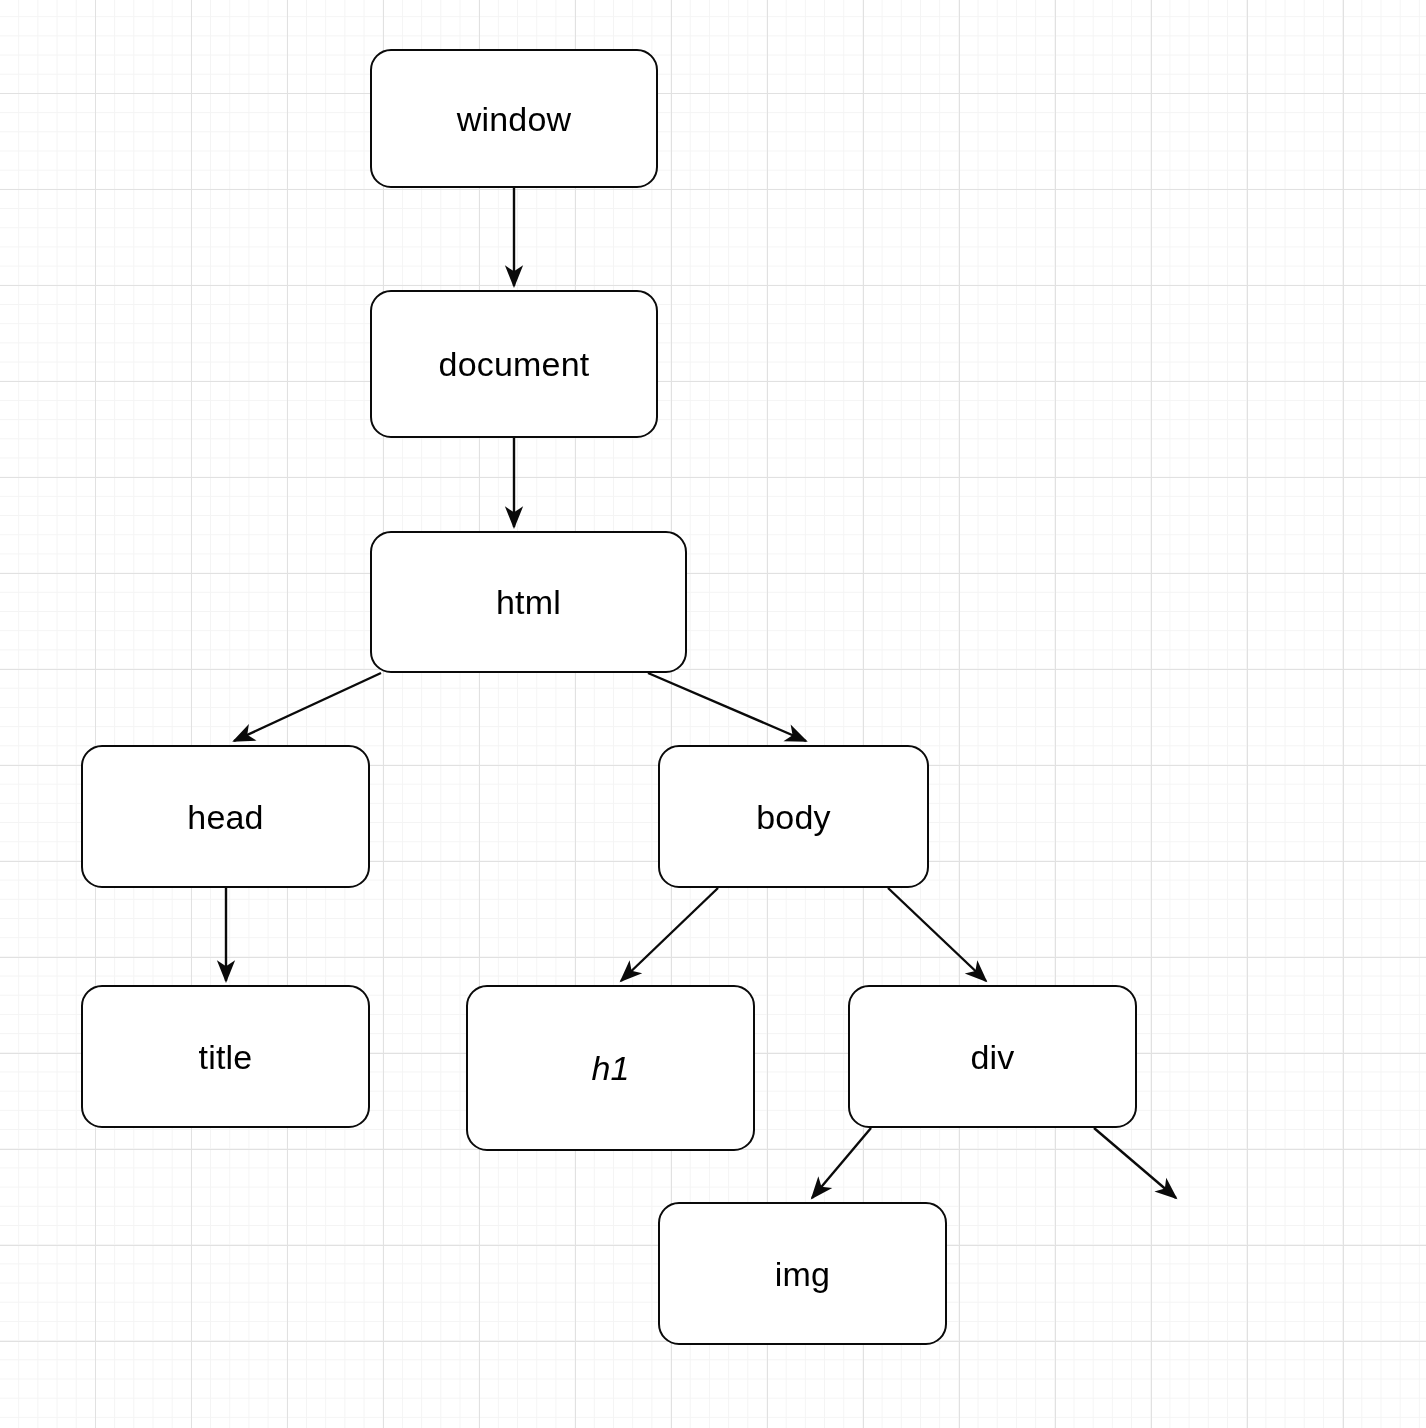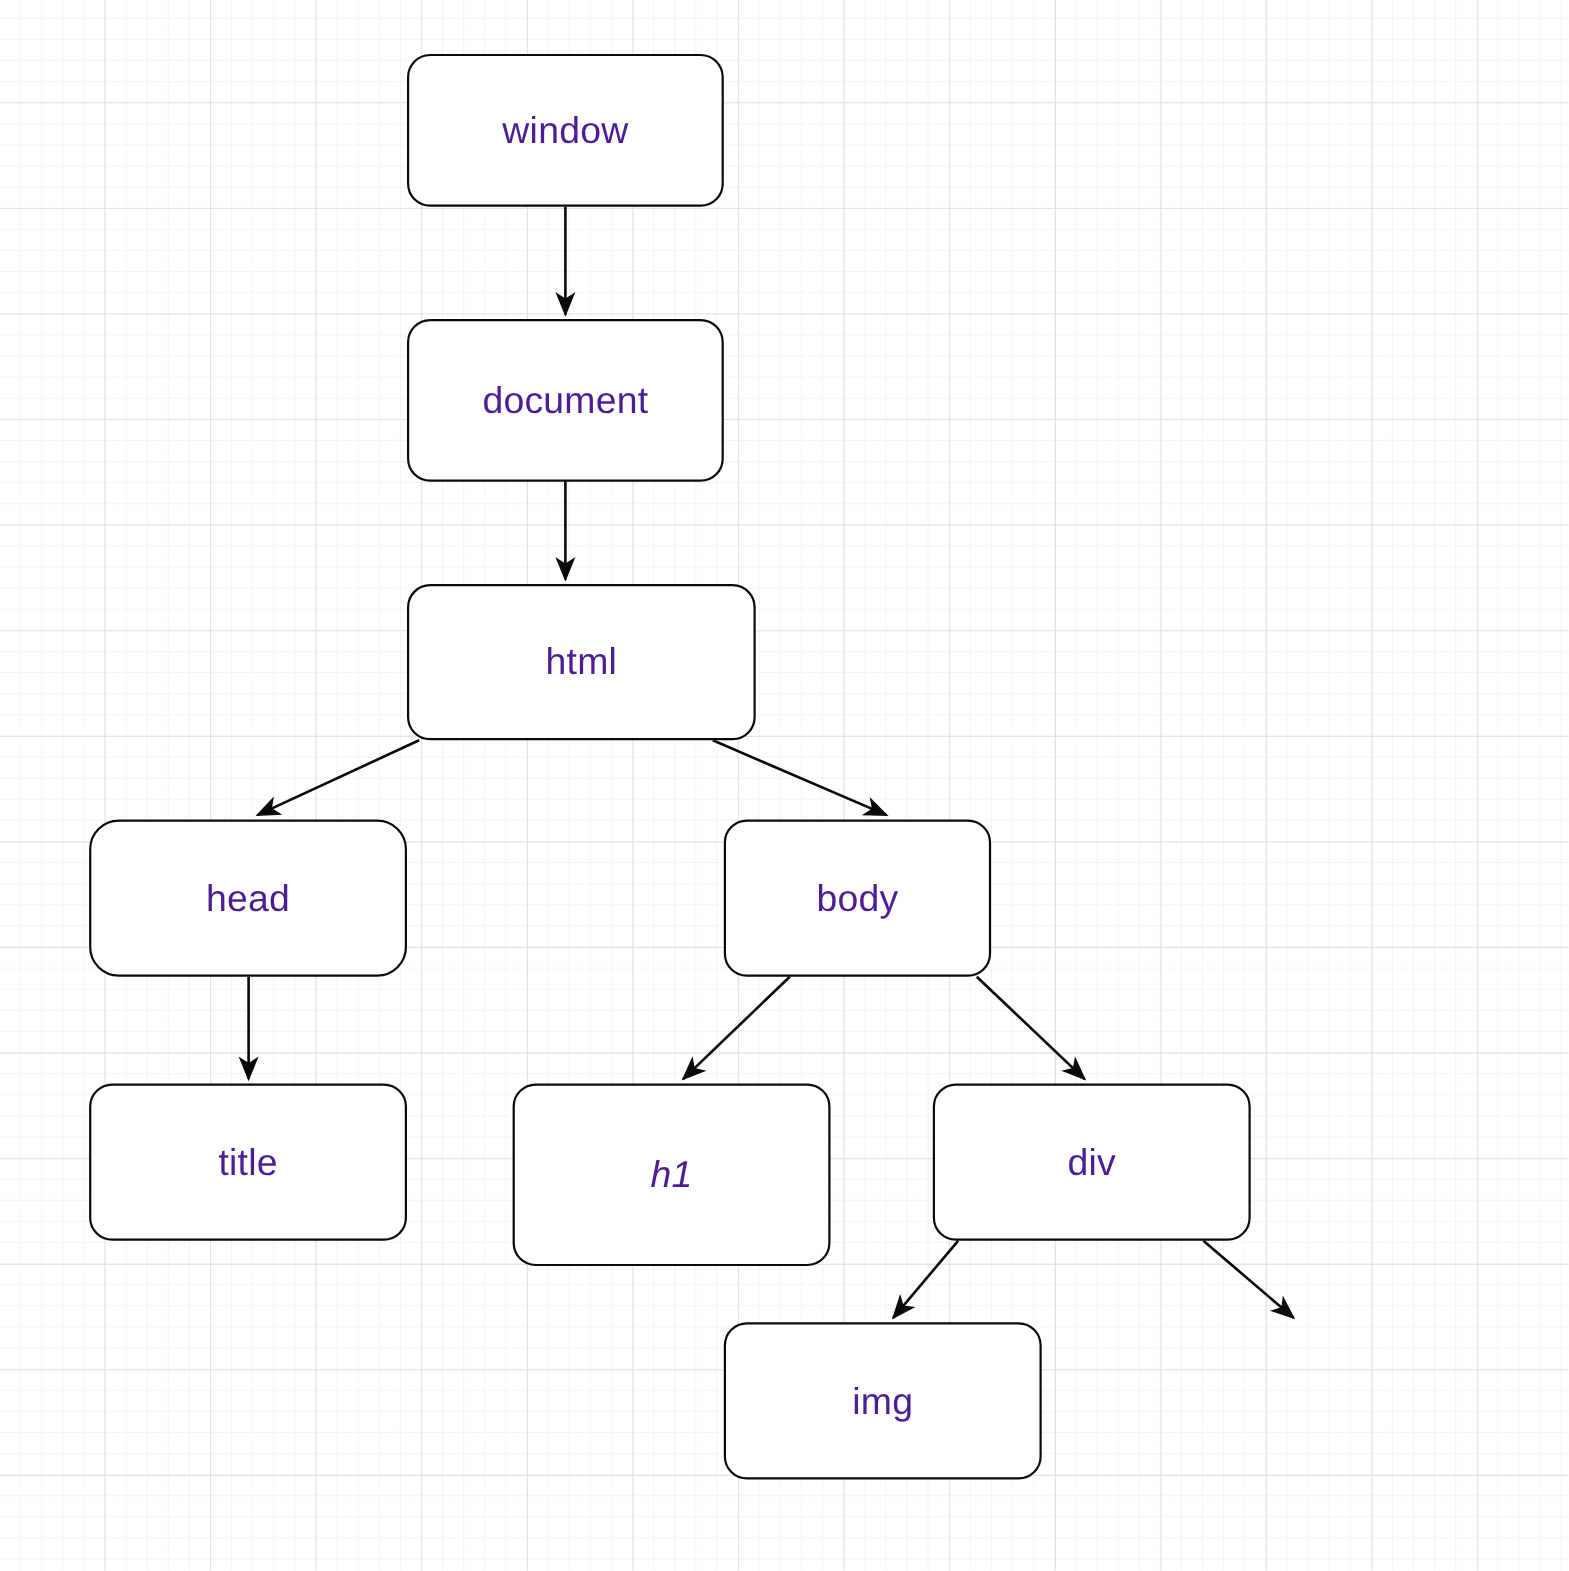--- a/index.html
+++ b/index.html
@@ -42,21 +42,21 @@
     border-radius: 21px;
     display: flex;
     align-items: center;
     justify-content: center;
     z-index: 2;
   }
   .node-label {
     font-family: "Liberation Sans", sans-serif;
     font-size: 34px;
     line-height: 1;
-    color: #4c1d95;
+    color: #000000;
     letter-spacing: 0.2px;
     white-space: nowrap;
     user-select: none;
   }
 </style>
 </head>
 <body>
 
 <div id="canvas">
 
@@ -84,25 +84,25 @@
   </div>
 
   <div class="node" style="left:370px;top:290px;width:288px;height:148px;">
     <span class="node-label">document</span>
   </div>
 
   <div class="node" style="left:370px;top:531px;width:317px;height:142px;">
     <span class="node-label">html</span>
   </div>
 
-  <div class="node" style="left:81px;top:745px;width:289px;height:143px;border-radius:27px;">
+  <div class="node" style="left:81px;top:745px;width:289px;height:143px;">
     <span class="node-label">head</span>
   </div>
 
-  <div class="node" style="left:658px;top:745px;width:243px;height:143px;justify-content:center;">
+  <div class="node" style="left:658px;top:745px;width:271px;height:143px;justify-content:center;">
     <span class="node-label">body</span>
   </div>
 
   <div class="node" style="left:81px;top:985px;width:289px;height:143px;">
     <span class="node-label">title</span>
   </div>
 
   <div class="node" style="left:466px;top:985px;width:289px;height:166px;font-style:italic;">
     <span class="node-label">h1</span>
   </div>

